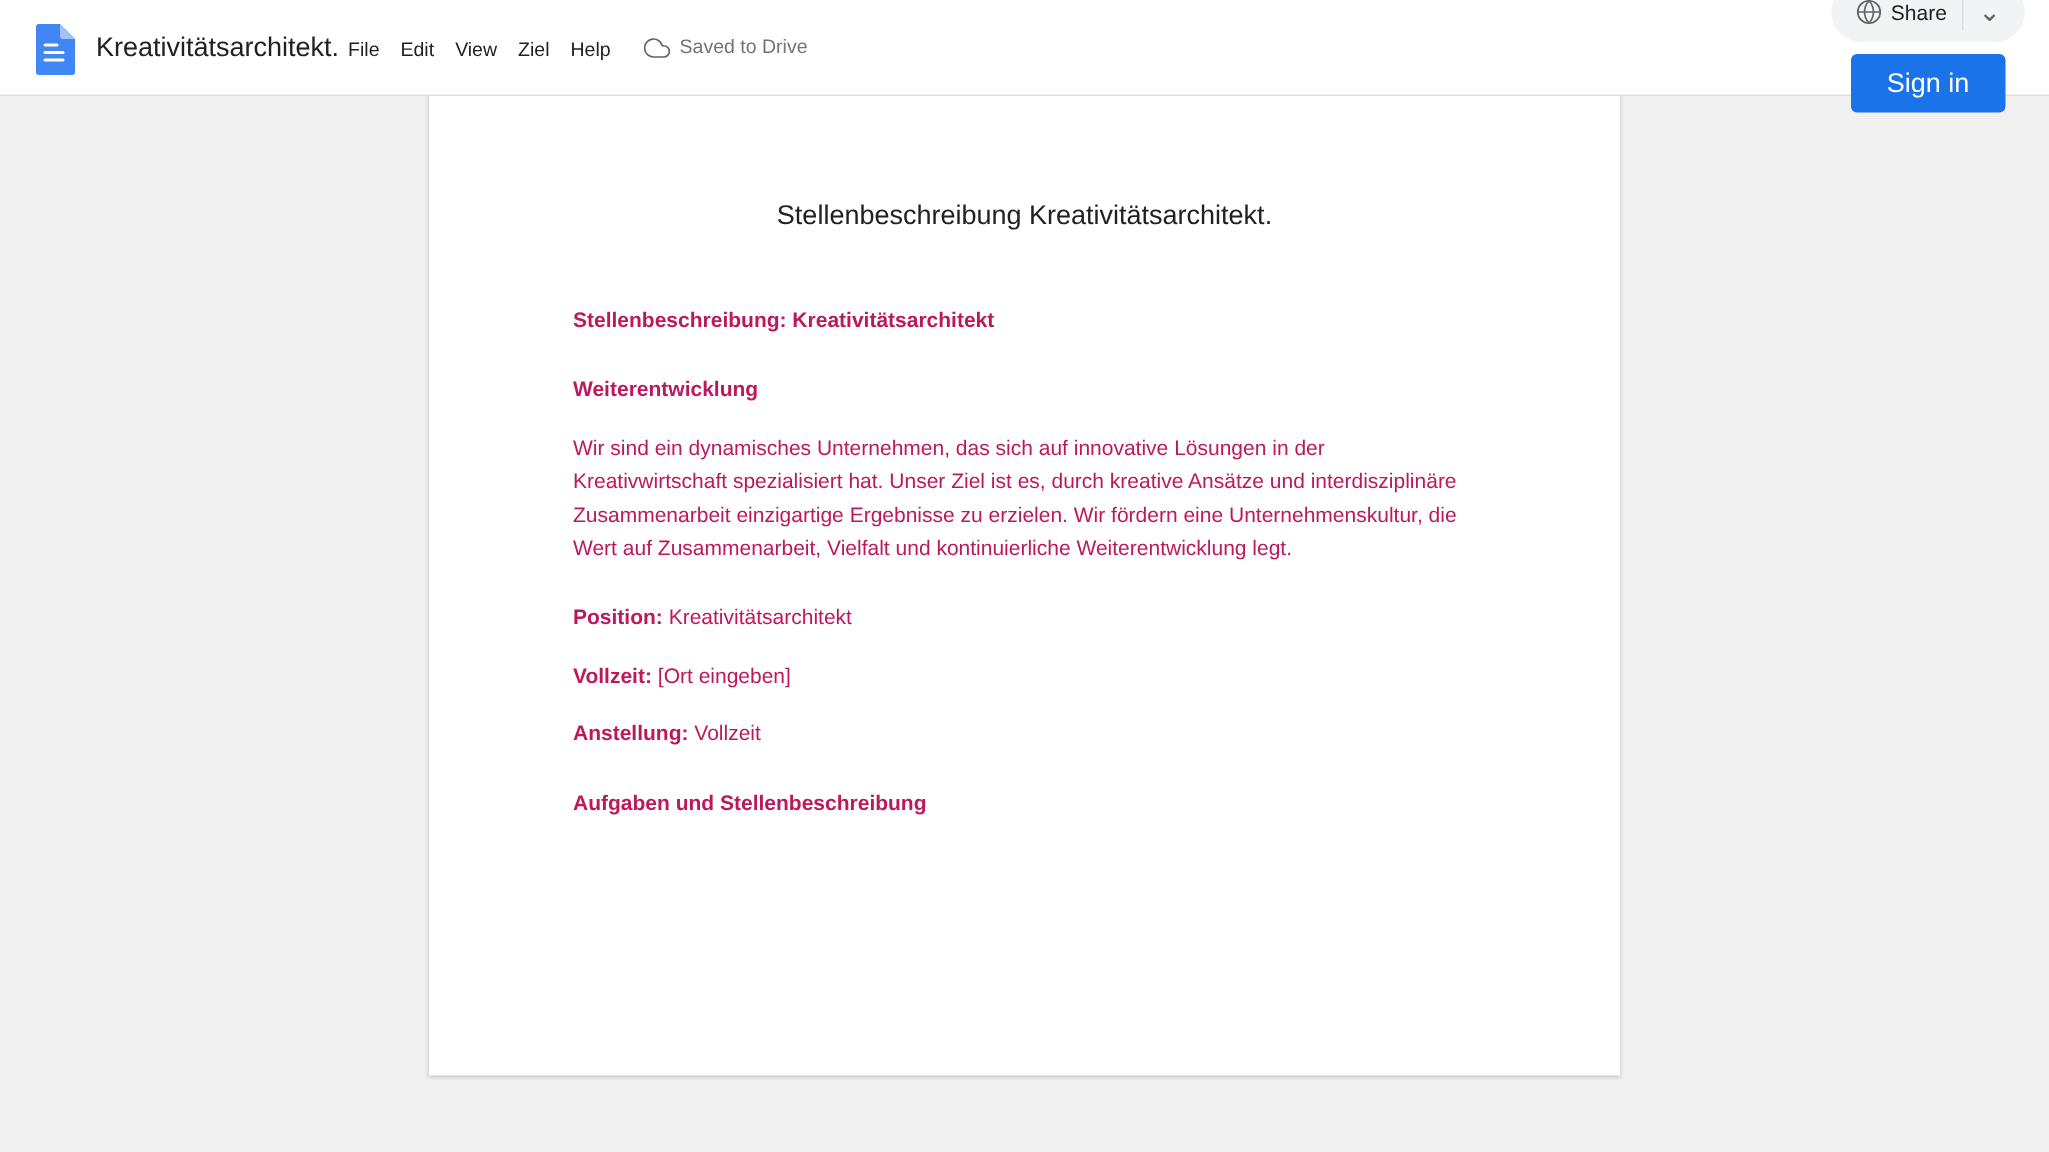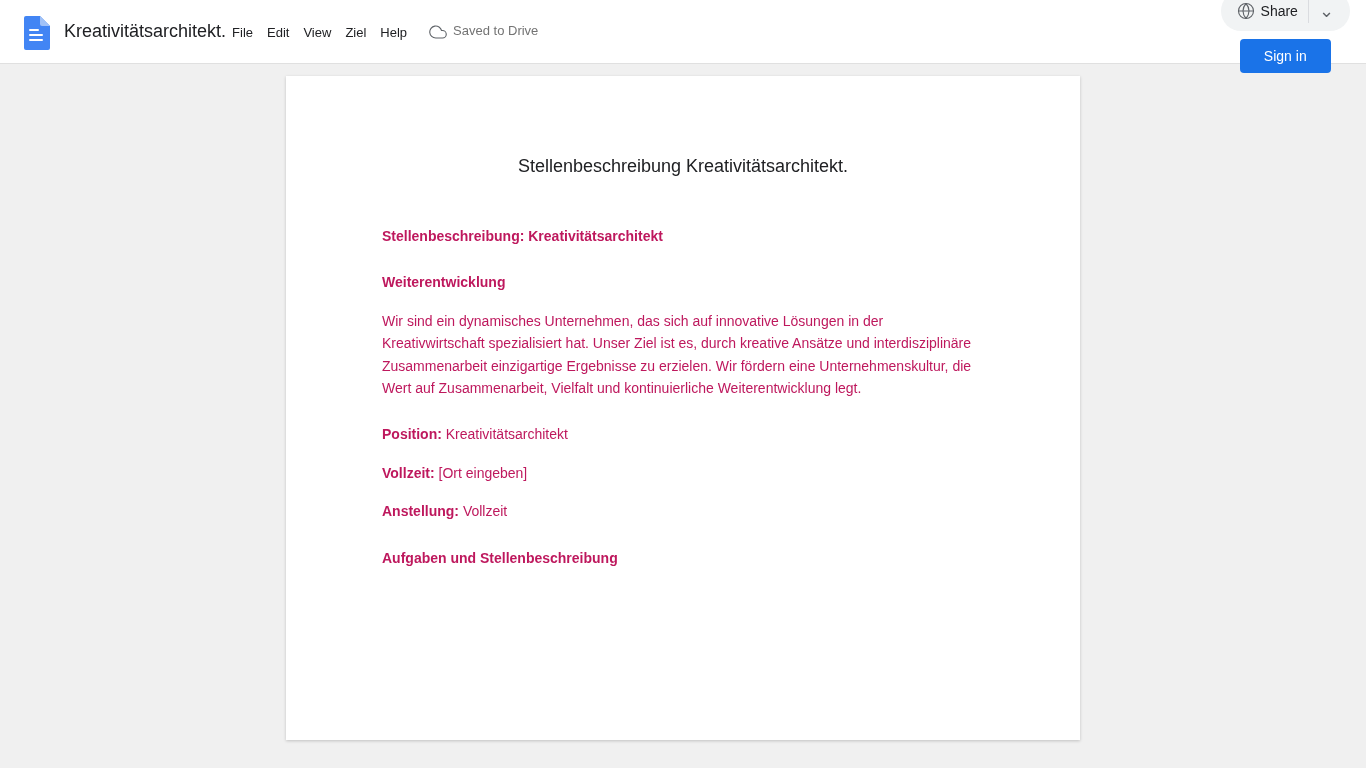--- a/index.html
+++ b/index.html
@@ -114,29 +114,29 @@
       font-size: 18px;
       color: #5f6368;
     }
 
     .signin-btn {
       background: #1a73e8;
       color: #fff;
       border: none;
       border-radius: 4px;
       padding: 9px 24px;
-      font-size: 14px;
+      font-size: 18px;
       font-weight: 500;
       cursor: pointer;
       font-family: 'Google Sans', Arial, sans-serif;
     }
 
     
     .doc-area {
-      margin-top: 56px;
+      margin-top: 33px;
       background: #f0f0f0;
       min-height: calc(768px - 64px);
       display: flex;
       justify-content: center;
       padding: 20px 0;
       overflow-y: auto;
     }
 
     .doc-page {
       background: #fff;

